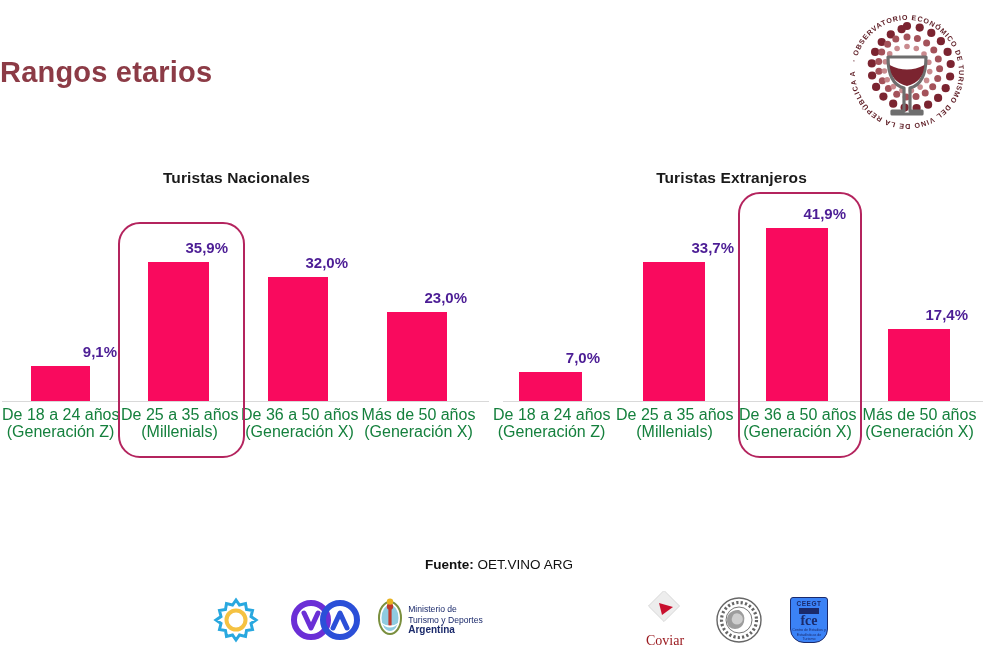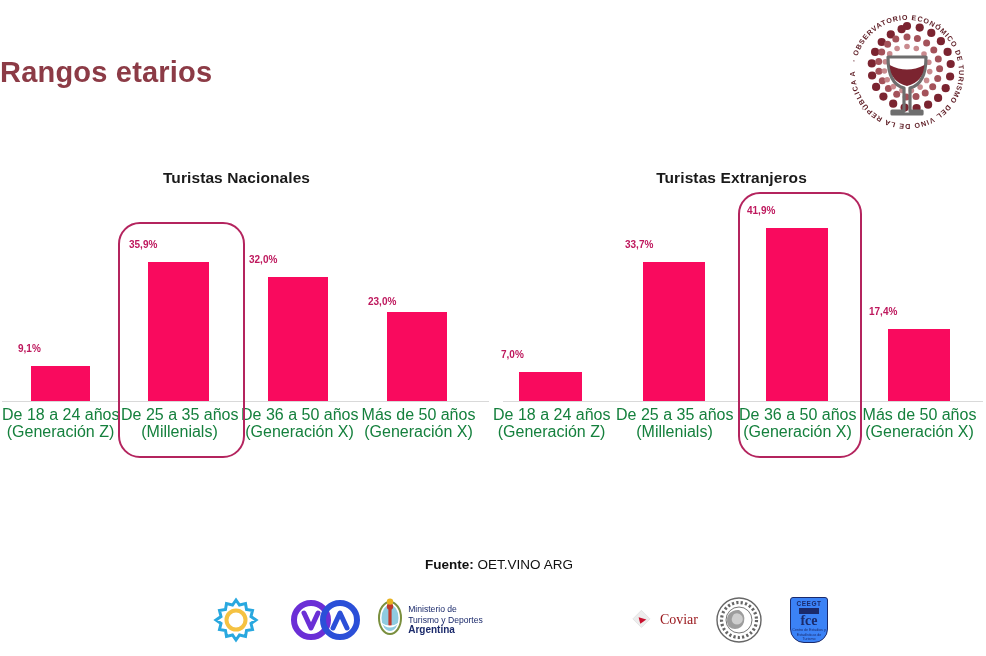--- a/index.html
+++ b/index.html
@@ -82,24 +82,24 @@
   #panel-extranjeros .baseline { left: 10px; width: 480px; }
 
   .bar {
     position: absolute;
     background: #F90A5E;
     bottom: 59px; 
   }
 
   .bar-label {
     position: absolute;
-    font-size: 10px;
+    font-size: 15px;
     font-weight: bold;
-    color: #be185d;
-    text-align: left;
+    color: #4c1d95;
+    text-align: right;
     white-space: nowrap;
   }
 
   .cat-label {
     position: absolute;
     font-size: 16px;
     color: #15803d;
     text-align: center;
     line-height: 17px;
     white-space: nowrap;
@@ -270,21 +270,21 @@
       <div class="baseline"></div>
 
       <div class="bar" style="left:31px; width:59px; height:35px;"></div>
       <div class="bar" style="left:148px; width:61px; height:139px;"></div>
       <div class="bar" style="left:268px; width:60px; height:124px;"></div>
       <div class="bar" style="left:387px; width:60px; height:89px;"></div>
 
       <div class="bar-label" style="left:18px; width:99px; top:183px;">9,1%</div>
       <div class="bar-label" style="left:129px; width:99px; top:79px;">35,9%</div>
       <div class="bar-label" style="left:249px; width:99px; top:94px;">32,0%</div>
-      <div class="bar-label" style="left:368px; width:99px; top:129px;margin-top:7px;">23,0%</div>
+      <div class="bar-label" style="left:368px; width:99px; top:129px;">23,0%</div>
 
       <div class="cat-label" style="left:2px; width:117px; top:246px;">
         <span>De 18 a 24 años</span><br>
         <span>(Generación Z)</span>
       </div>
       <div class="cat-label" style="left:121px; width:117px; top:246px;">
         <span>De 25 a 35 años</span><br>
         <span>(Millenials)</span>
       </div>
       <div class="cat-label" style="left:241px; width:117px; top:246px;">
@@ -305,21 +305,21 @@
 
     <div class="plot">
       <div class="baseline"></div>
 
       <div class="bar" style="left:26px; width:63px; height:29px;"></div>
       <div class="bar" style="left:150px; width:62px; height:139px;"></div>
       <div class="bar" style="left:273px; width:62px; height:173px;"></div>
       <div class="bar" style="left:395px; width:62px; height:72px;"></div>
 
       <div class="bar-label" style="left:8px; width:99px; top:189px;">7,0%</div>
-      <div class="bar-label" style="left:132px; width:99px; top:79px;">33,7%</div>
+      <div class="bar-label" style="left:142px; width:99px; top:79px;">33,7%</div>
       <div class="bar-label" style="left:254px; width:99px; top:45px;">41,9%</div>
       <div class="bar-label" style="left:376px; width:99px; top:146px;">17,4%</div>
 
       <div class="cat-label" style="left:0px; width:117px; top:246px;">
         <span>De 18 a 24 años</span><br>
         <span>(Generación Z)</span>
       </div>
       <div class="cat-label" style="left:123px; width:117px; top:246px;">
         <span>De 25 a 35 años</span><br>
         <span>(Millenials)</span>
@@ -372,21 +372,21 @@
         <circle cx="13" cy="3.6" r="3.2" fill="#E8B320"></circle>
       </svg>
       <div class="min-text">
         <span>Ministerio de</span><br>
         <span>Turismo y Deportes</span><br>
         <b>Argentina</b>
       </div>
     </div>
 
 
-    <div class="flogo" style="left:632px; width:66px; flex-direction:row;gap:8px;">
+    <div class="flogo" style="left:632px; width:66px; flex-direction:column;gap:8px;">
       <svg width="36" height="34" viewBox="0 0 36 34" aria-hidden="true">
         <rect x="6" y="4" width="22" height="22" transform="rotate(45 17 15)" fill="#EDEDED" stroke="#d2d2d2" stroke-width="0.8"></rect>
         <path d="M12 12 L26 16 L15 24 Z" fill="#C8102E"></path>
       </svg>
       <span class="coviar-text">Coviar</span>
     </div>
 
     <div class="flogo" style="left:706px; width:66px;">
       <svg width="48" height="48" viewBox="0 0 48 48" aria-hidden="true">
         <circle cx="24" cy="24" r="22" fill="none" stroke="#666" stroke-width="1.4"></circle>

